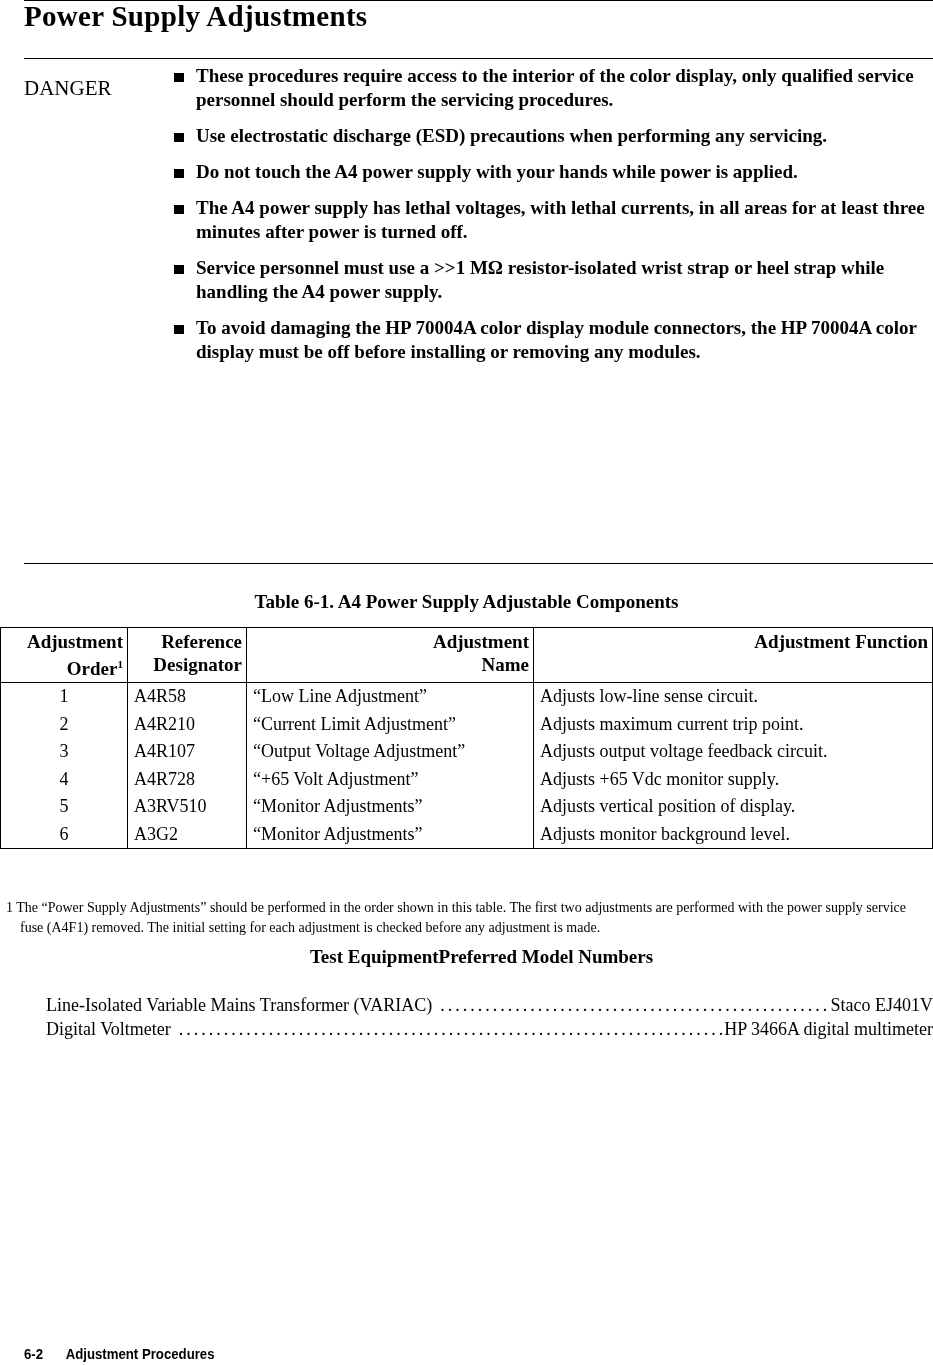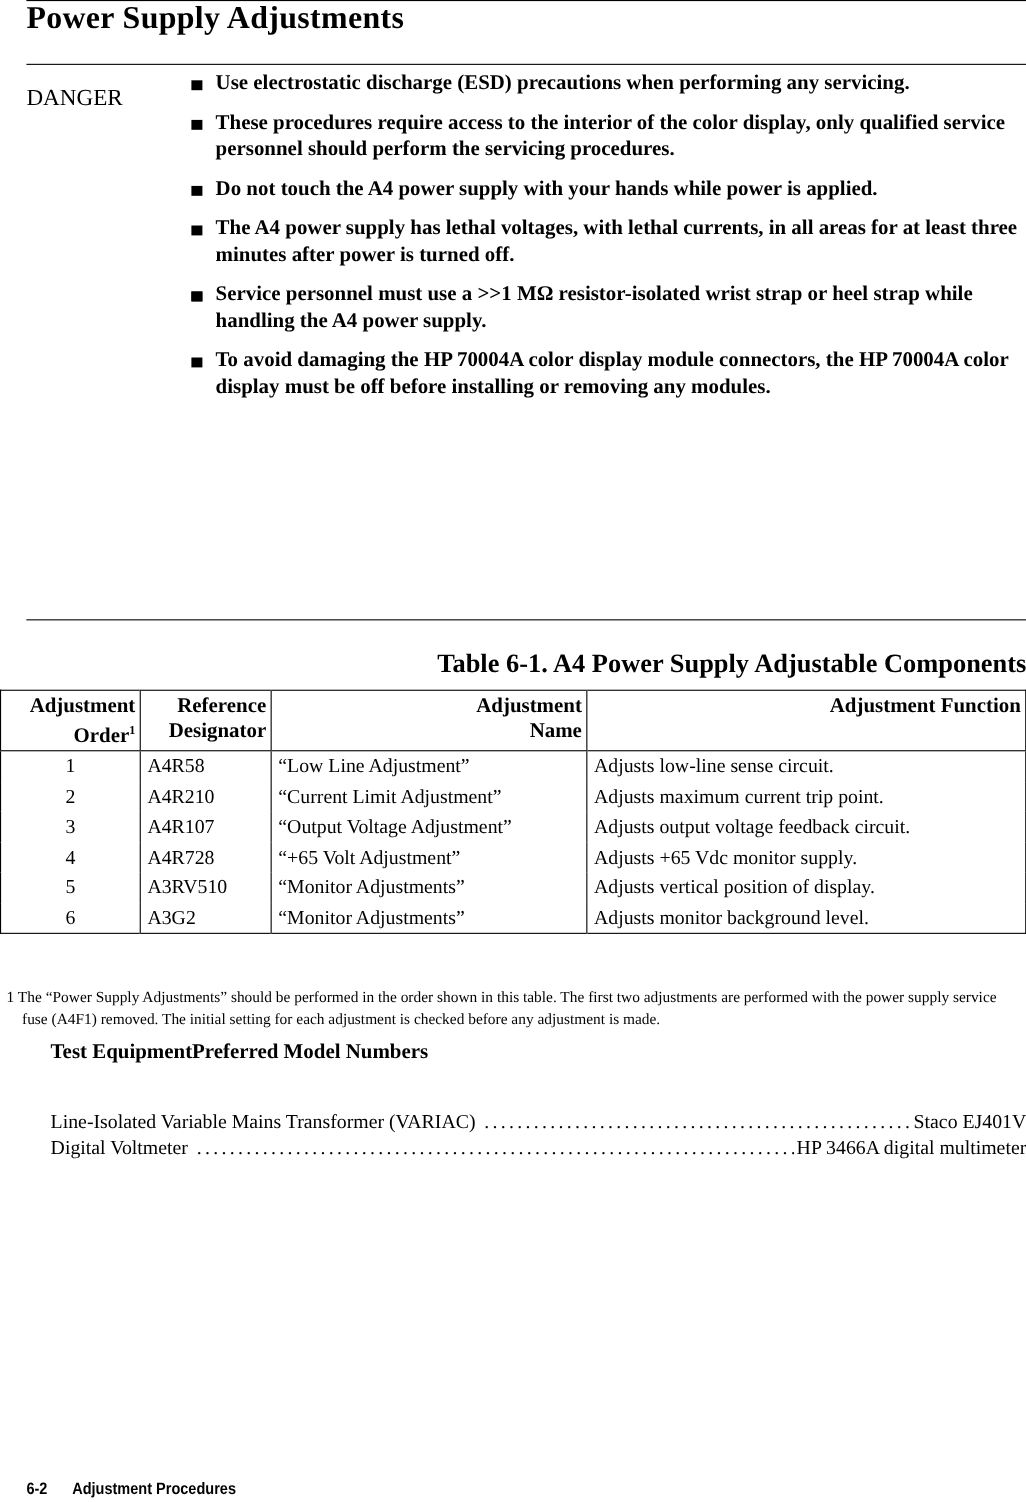--- a/index.html
+++ b/index.html
@@ -21,22 +21,22 @@
   .danger-list { position: absolute; left: 172px; top: 64px; width: 760px; margin: 0; padding: 0; list-style: none; }
   .danger-item {
     position: relative; padding-left: 24px;
     font-family: "Liberation Serif", serif; font-weight: bold; font-size: 19px; line-height: 24px;
     margin-bottom: 12px;
   }
   .danger-item .bullet {
     position: absolute; left: 2px; top: 9px; width: 10px; height: 9px; background: #000;
   }
   .table-caption {
-    position: absolute; left: 0; width: 933px; top: 591px; text-align: right;
-    font-family: "Liberation Serif", serif; font-weight: bold; font-size: 24px;
+    position: absolute; left: 0; width: 933px; top: 591px; text-align: center;
+    font-family: "Liberation Serif", serif; font-weight: bold; font-size: 19px;
   }
   table.adj {
     position: absolute; left: 0; top: 627px; width: 933px;
     border-collapse: collapse; border: 1.5px solid #000;
     font-family: "Liberation Serif", serif; font-size: 18px;
   }
   table.adj th {
     font-weight: bold; font-size: 19px; line-height: 23px; vertical-align: top;
     padding: 2px 4px 2px 4px; border-bottom: 1px solid #000; text-align: right;
   }
@@ -44,45 +44,45 @@
   table.adj th + th, table.adj td + td { border-left: 1px solid #000; }
   table.adj td.c-order { text-align: center; }
   .col-order { width: 118px; } .col-ref { width: 110px; } .col-name { width: 278px; }
   sup { font-size: 11px; }
   .footnote {
     position: absolute; left: 6px; top: 862px; width: 900px;
     font-family: "Liberation Serif", serif; font-size: 14px; line-height: 20px;
     padding-left: 14px; text-indent: -14px; margin-top: 36px;
   }
   .eq-header {
-    position: absolute; left: 46px; right: 16px; top: 946px; display: flex; justify-content: flex-start;
+    position: absolute; left: 46px; right: 16px; top: 946px; display: flex; justify-content: center;
     font-family: "Liberation Serif", serif; font-weight: bold; font-size: 19px;
   }
-  .eq-list { position: absolute; left: 46px; right: 0; top: 993px; font-family: "Liberation Serif", serif; font-size: 18px; margin-top: 14px; }
+  .eq-list { position: absolute; left: 46px; right: 0; top: 993px; font-family: "Liberation Serif", serif; font-size: 18px; }
   .eq-row { display: flex; align-items: baseline; line-height: 24px; }
   .eq-row .dots { flex: 1; overflow: hidden; white-space: nowrap; margin: 0 2px 0 8px; letter-spacing: 3px; }
   .eq-row .dots::before { content: "........................................................................................................................................"; }
   .page-footer {
     position: absolute; left: 24px; top: 1345px;
     font-family: "Liberation Sans", sans-serif; font-weight: bold; font-size: 15px;
     transform: scaleX(0.88); transform-origin: left;
   }
   .page-footer .num { margin-right: 22px; }
 </style>
 </head>
 <body>
 
 <div class="rule-top"></div>
 <div class="page-title">Power Supply Adjustments</div>
 <div class="rule-danger-top"></div>
 
 <div class="danger-label">DANGER</div>
 <ul class="danger-list">
+  <li class="danger-item"><span class="bullet"></span><span>These procedures require access to the interior of the color display, only qualified service personnel should perform the servicing procedures.</span></li>
   <li class="danger-item"><span class="bullet"></span><span>Use electrostatic discharge (ESD) precautions when performing any servicing.</span></li>
-  <li class="danger-item"><span class="bullet"></span><span>These procedures require access to the interior of the color display, only qualified service personnel should perform the servicing procedures.</span></li>
   <li class="danger-item"><span class="bullet"></span><span>Do not touch the A4 power supply with your hands while power is applied.</span></li>
   <li class="danger-item"><span class="bullet"></span><span>The A4 power supply has lethal voltages, with lethal currents, in all areas for at least three minutes after power is turned off.</span></li>
   <li class="danger-item"><span class="bullet"></span></li>
   <li class="danger-item"><span class="bullet"></span><span>Service personnel must use a &gt;&gt;1 MΩ resistor-isolated wrist strap or heel strap while handling the A4 power supply.</span></li>
   <li class="danger-item"><span class="bullet"></span><span>To avoid damaging the HP 70004A color display module connectors, the HP 70004A color display must be off before installing or removing any modules.</span></li>
 </ul>
 <div class="rule-danger-bottom"></div>
 
 <div class="table-caption">Table 6-1. A4 Power Supply Adjustable Components</div>
 

